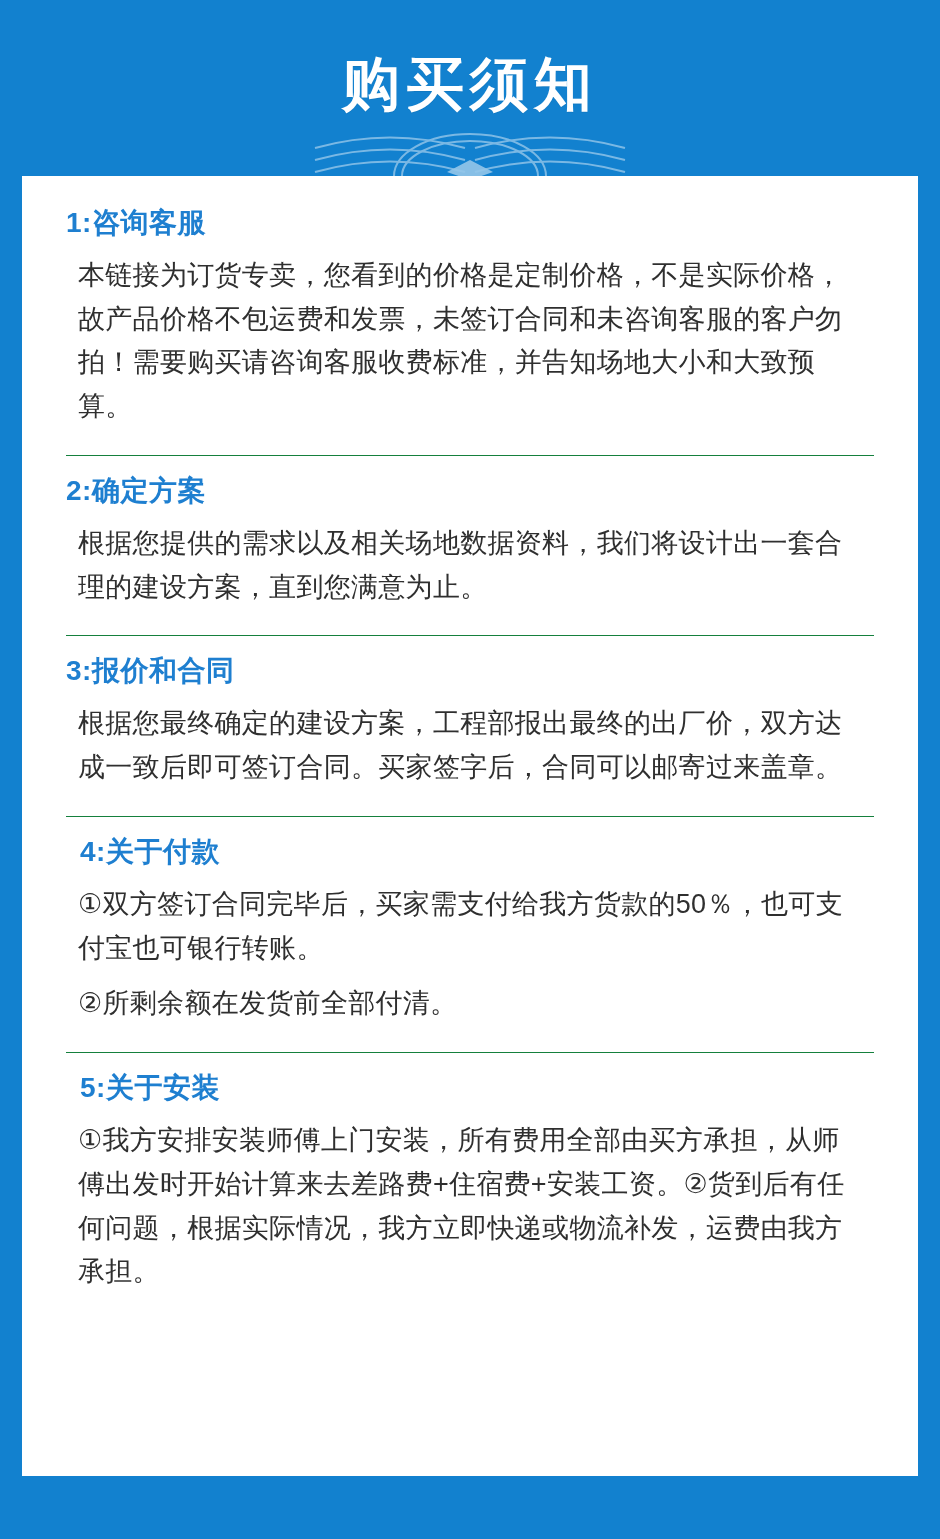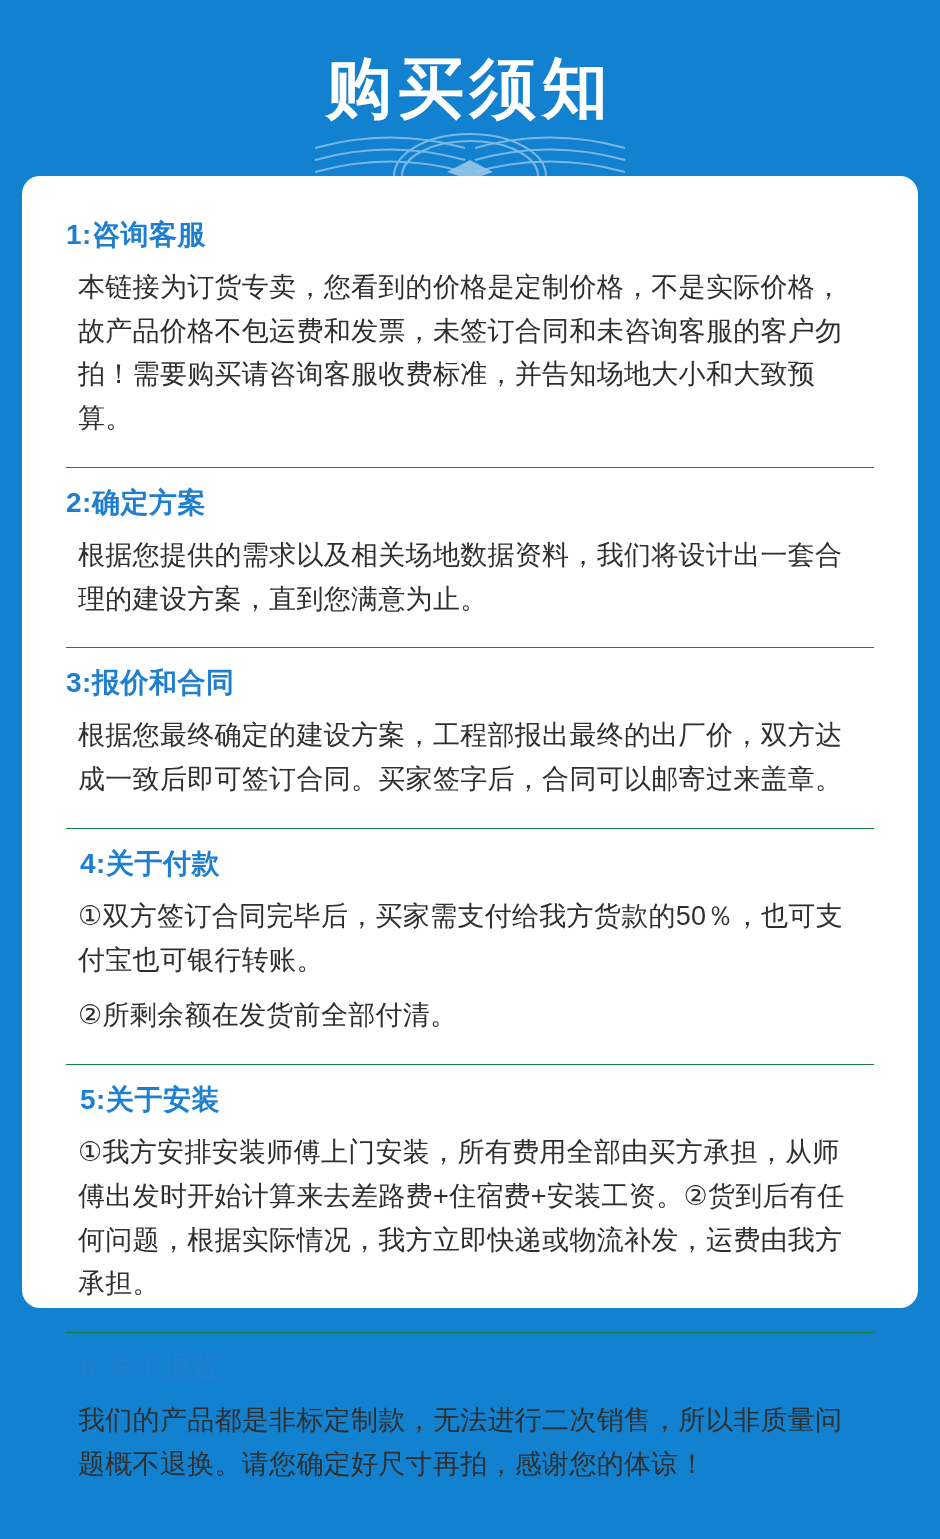--- a/index.html
+++ b/index.html
@@ -16,21 +16,21 @@
   }
   .page {
     width: 940px;
     height: 1539px;
     position: relative;
     box-sizing: border-box;
   }
   .title {
     text-align: center;
     color: #ffffff;
-    font-size: 66px;
+    font-size: 58px;
     font-weight: bold;
     letter-spacing: 6px;
     padding-top: 52px;
     line-height: 1.1;
     position: relative;
     z-index: 3;
     text-shadow: 0 1px 0 rgba(0,0,0,0.06);
   }
   .stamp {
     position: absolute;
@@ -41,26 +41,25 @@
     height: 96px;
     opacity: 0.55;
     z-index: 2;
     pointer-events: none;
   }
   .card {
     position: absolute;
     left: 22px;
     top: 176px;
     width: 896px;
-    height: 1132px;
+    height: 1300px;
     background: #ffffff;
     box-sizing: border-box;
-    padding: 24px 44px 0 44px;
+    padding: 12px 44px 0 44px;
     z-index: 4;
-    border-radius: 18px;
   }
   .section {
     padding: 10px 0 14px 0;
   }
   .section + .section {
     border-top: 1px solid #15803d;
   }
   .sec-head {
     color: #1e7fd0;
     font-size: 28px;
@@ -136,21 +135,15 @@
       </div>
     </div>
 
     <div class="section">
       <div class="sec-head indent">5:关于安装</div>
       <div class="sec-body">
         <p>①我方安排安装师傅上门安装，所有费用全部由买方承担，从师傅出发时开始计算来去差路费+住宿费+安装工资。②货到后有任何问题，根据实际情况，我方立即快递或物流补发，运费由我方承担。</p>
       </div>
     </div>
 
-    <div class="section">
-      <div class="sec-head indent">6:关于退货</div>
-      <div class="sec-body">
-        <p>我们的产品都是非标定制款，无法进行二次销售，所以非质量问题概不退换。请您确定好尺寸再拍，感谢您的体谅！</p>
-      </div>
-    </div>
 
   </div>
 </div>
 
 </body></html>

